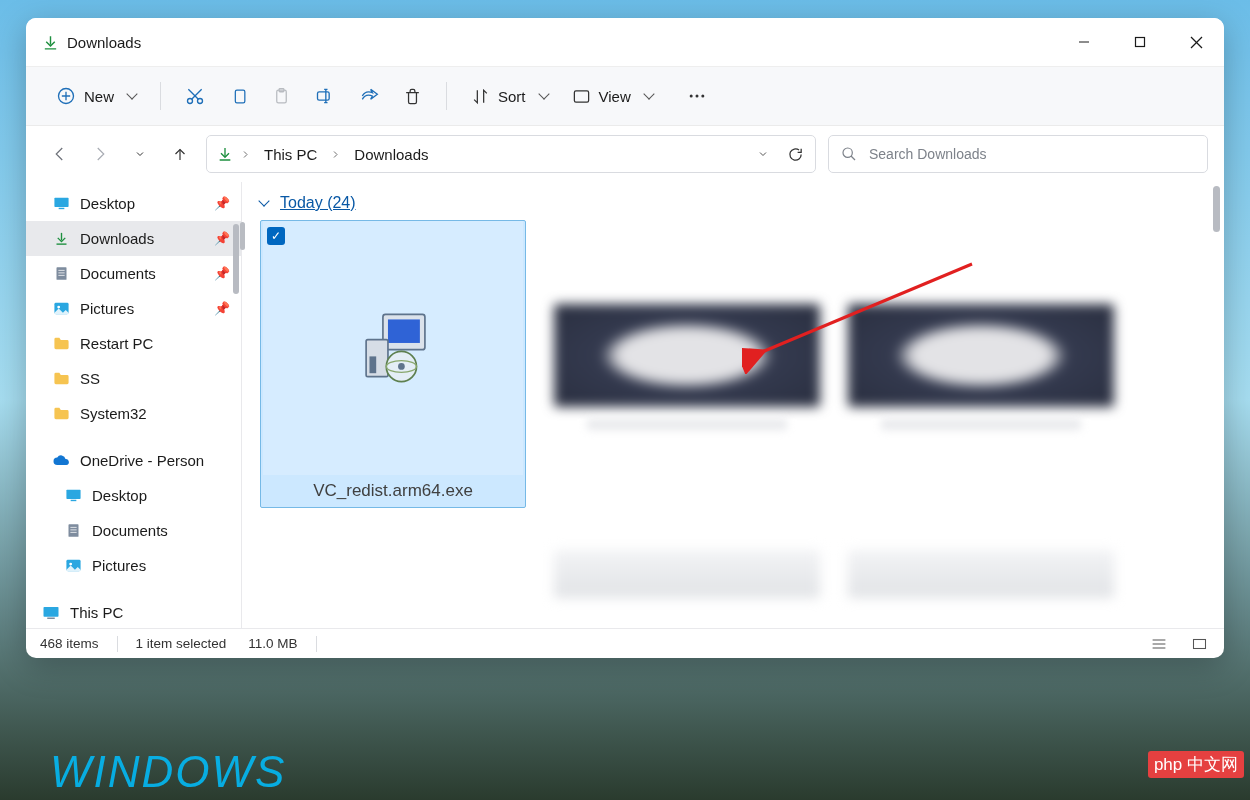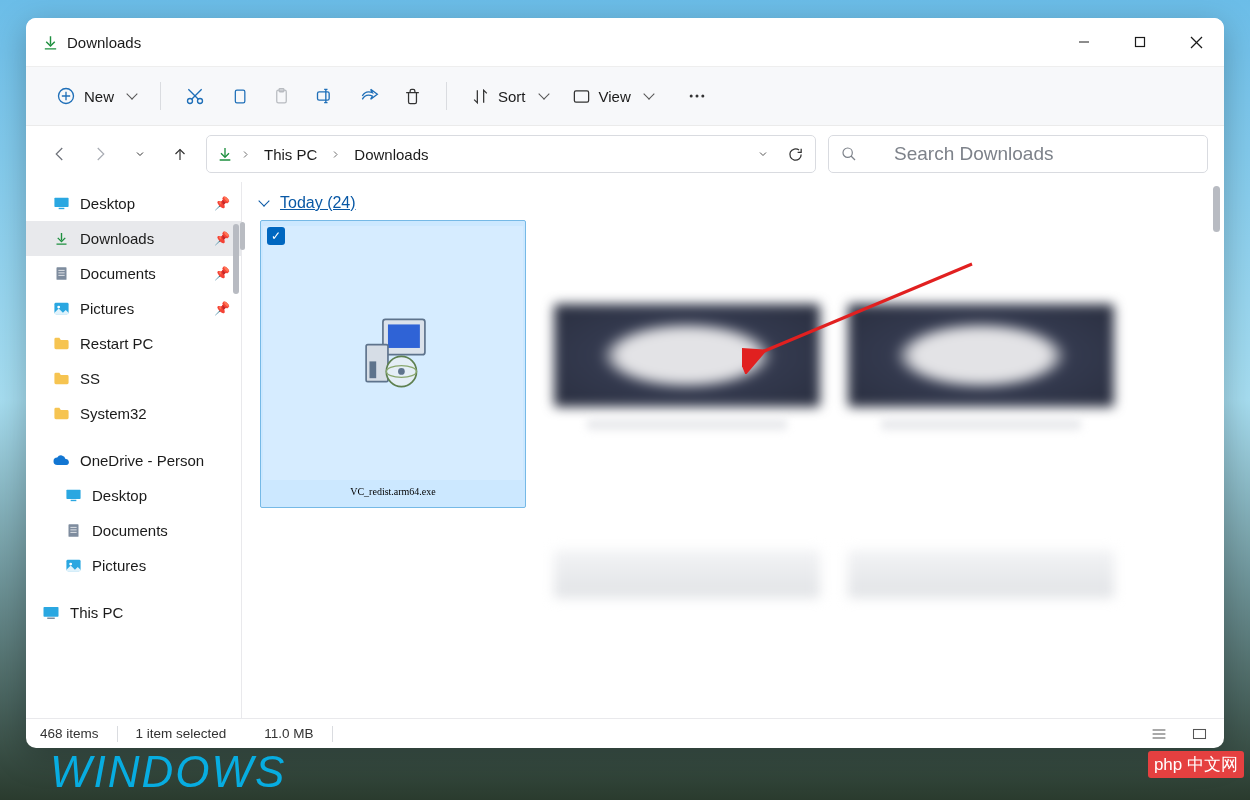--- a/index.html
+++ b/index.html
@@ -5,21 +5,21 @@
   * { box-sizing: border-box; font-family: "Segoe UI", "Segoe UI Variable", Arial, sans-serif; }
   html, body { margin: 0; padding: 0; width: 1250px; height: 800px; overflow: hidden; background: linear-gradient(to bottom, #6bbde8 0%, #a6ddf0 50%, #2a3b2e 100%); }
 
   
   .watermark-bottom-left { position: absolute; bottom: 10px; left: 50px; color: rgba(0,191,255,0.85); font-size: 44px; font-weight: 300; line-height: 0.85; font-style: italic; z-index: 1; letter-spacing: 1px; }
   .watermark-bottom-left .row1 { font-weight: 400; letter-spacing: 2px; }
   .watermark-bottom-left .row2 { color: #d9d9d9; letter-spacing: 1px; font-weight: 300; }
   .watermark-bottom-right { position: absolute; bottom: 22px; right: 6px; background:#e54040; color:#fff; font-size:17px; padding:2px 6px; border-radius:3px; z-index:1; }
 
   
-  .window { position: absolute; top: 18px; left: 26px; width: 1198px; height: 730px; background: #ffffff; border-radius: 10px; box-shadow: 0 8px 32px rgba(0,0,0,0.25); display: flex; flex-direction: column; overflow: hidden; }
+  .window { position: absolute; top: 18px; left: 26px; width: 1198px; height: 640px; background: #ffffff; border-radius: 10px; box-shadow: 0 8px 32px rgba(0,0,0,0.25); display: flex; flex-direction: column; overflow: hidden; }
 
   
   .titlebar { height: 48px; display: flex; align-items: center; padding: 0 0 0 16px; background: #fff; }
   .title-icon-dl { color: #1d8f3e; margin-right: 8px; display:flex; align-items:center; }
   .win-title { font-size: 15px; color: #1b1b1b; }
   .win-buttons { margin-left: auto; display: flex; }
   .win-btn { width: 56px; height: 48px; display:flex; align-items:center; justify-content:center; color:#1b1b1b; }
 
   
   .toolbar { height: 60px; background: #f7f8fa; border-top:1px solid #eee; border-bottom:1px solid #ebebeb; display:flex; align-items:center; padding: 0 20px; gap: 4px; }
@@ -33,21 +33,21 @@
   .navrow { height: 56px; display:flex; align-items:center; padding: 10px 16px 10px 20px; gap: 12px; background:#fff; }
   .nav-arrow { width:28px; height:32px; display:flex; align-items:center; justify-content:center; color:#333; border-radius:4px; }
   .nav-arrow.disabled { color:#999; }
   .breadcrumb-box { flex:1; height:38px; border:1px solid #d9dbe0; border-radius:5px; display:flex; align-items:center; padding:0 6px 0 10px; gap:4px; }
   .bc-icon { color:#1d8f3e; display:flex; }
   .bc-sep { color:#777; font-size:12px; margin:0 4px; }
   .bc-item { font-size:15px; color:#1b1b1b; padding:4px 6px; border-radius:3px; }
   .bc-spacer { flex:1; }
   .bc-action { width:28px; height:28px; display:flex; align-items:center; justify-content:center; color:#555; }
   .search-box { width:380px; height:38px; border:1px solid #d9dbe0; border-radius:5px; display:flex; align-items:center; padding:0 12px; gap:10px; color:#7a7f87; }
-  .search-input { border:none; outline:none; font-size:19px; color:#0369a1; flex:1; background:transparent;margin-left:25px; }
+  .search-input { border:none; outline:none; font-size:14px; color:#0369a1; flex:1; background:transparent; }
   .search-input::placeholder { color:#7d828a; }
 
   
   .body { flex:1; display:flex; min-height:0; position:relative; }
   .bodysep { width:1px; background:#e9e9ec; }
 
   
   .sidebar { width:215px; overflow-y:auto; padding-top:4px; position:relative; }
   .sb-item { height:35px; display:flex; align-items:center; padding:0 10px 0 26px; font-size:15px; color:#1b1b1b; gap:10px; position:relative; }
   .sb-item.selected { background:#e8e9ec; }
@@ -59,21 +59,21 @@
 
   
   .content { flex:1; overflow:auto; padding:12px 4px 4px 18px; position:relative; }
   .group-hdr { display:flex; align-items:center; gap:8px; color:#0958a5; font-size:16px; margin-bottom:8px;text-decoration:underline; }
   .group-hdr .chev { width:8px; height:8px; border-right:1.5px solid #0958a5; border-bottom:1.5px solid #0958a5; transform:rotate(45deg); margin-right:4px; position:relative; top:-2px; }
 
   .items { display:flex; flex-wrap:wrap; gap:28px; align-items:flex-start; }
   .file-tile { width:266px; height:288px; border:1px solid #76b9e6; background:#cce8ff; border-radius:2px; display:flex; flex-direction:column; align-items:center; justify-content:center; position:relative; }
   .tile-check { position:absolute; top:6px; left:6px; width:18px; height:18px; background:#0067c0; border-radius:3px; display:flex; align-items:center; justify-content:center; color:#fff; font-size:12px; }
   .file-thumb { width:260px; height:254px; background:#d6ecff; display:flex; align-items:center; justify-content:center; }
-  .file-name { font-size:10px; color:#000000; padding:6px 8px; text-align:center;font-family:Liberation Serif, serif; }
+  .file-name { font-size:17px; color:#404040; padding:6px 8px; text-align:center; }
 
   .blur-tile { width:266px; height:210px; display:flex; flex-direction:column; align-items:center; gap:12px; }
   .blur-img { width:266px; height:164px; background:
      radial-gradient(ellipse at center, #e3e3e6 0%, #e3e3e6 36%, #343a4f 46%, #2a2f40 100%);
      filter: blur(6px); border-radius:3px; margin-top:84px; }
   .blur-cap { width:200px; height:18px; background:#e8e9ec; filter:blur(4px); border-radius:3px; }
 
   .blur-tile2 { width:266px; height:70px; margin-top:14px; }
   .blur-img2 { width:266px; height:48px; background:linear-gradient(#f2f3f5,#e1e3e6); filter:blur(6px); border-radius:3px; }
 
@@ -470,21 +470,21 @@
       </svg>
 
       <div class="content-scroll-thumb"></div>
     </div>
   </div>
 
   <div class="statusbar">
     <span>468 items</span>
     <span class="status-sep"></span>
     <span>1 item selected</span>
-    <span style="margin-left:20px">11.0 MB</span>
+    <span style="margin-left:4px">11.0 MB</span>
     <span class="status-sep"></span>
     <span class="spacer"></span>
     <span class="status-viewbtn">
       <svg width="16" height="14" viewBox="0 0 20 16" stroke="#555" stroke-width="1.4">
           <line x1="2" y1="3" x2="18" y2="3"></line>
           <line x1="2" y1="8" x2="18" y2="8"></line>
           <line x1="2" y1="13" x2="18" y2="13"></line>
         </svg>
     </span>
     <span class="status-viewbtn">

